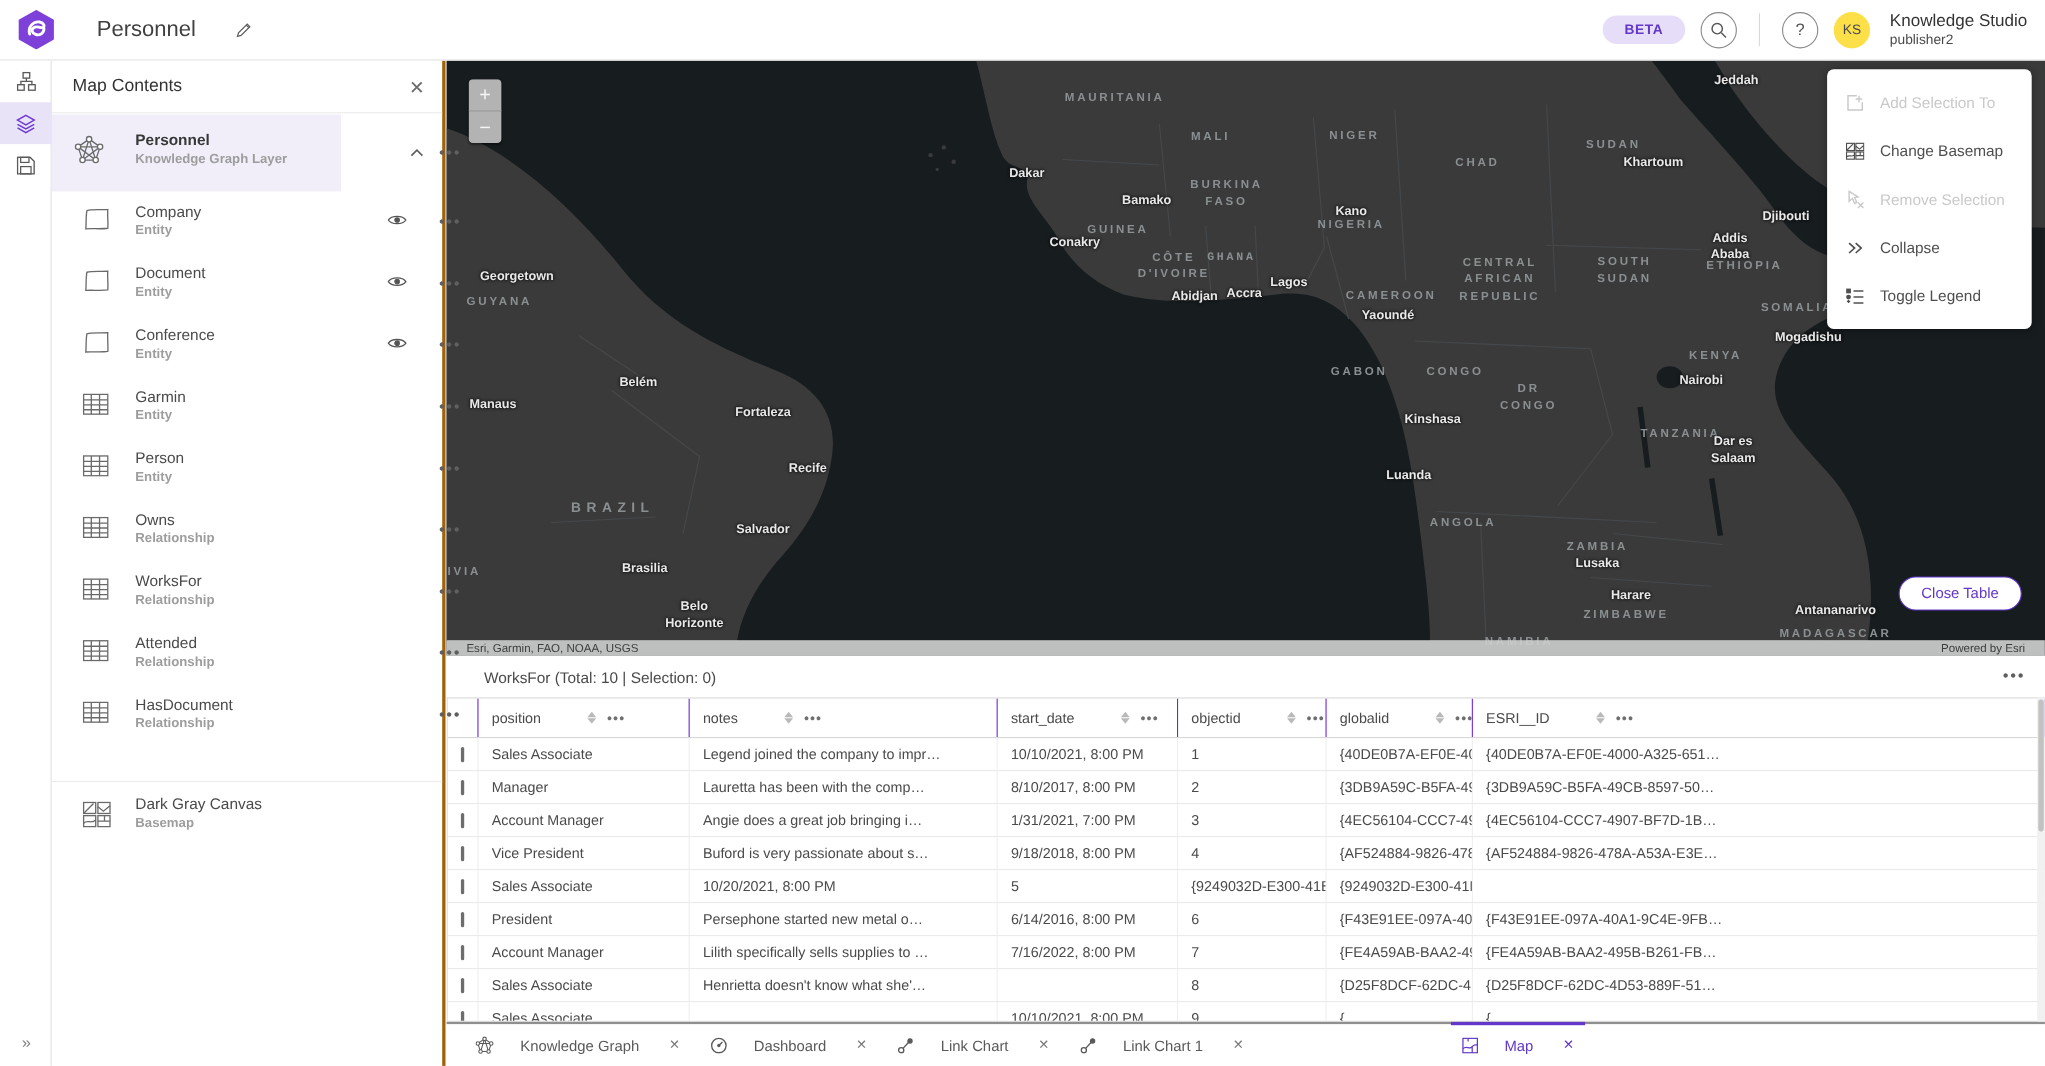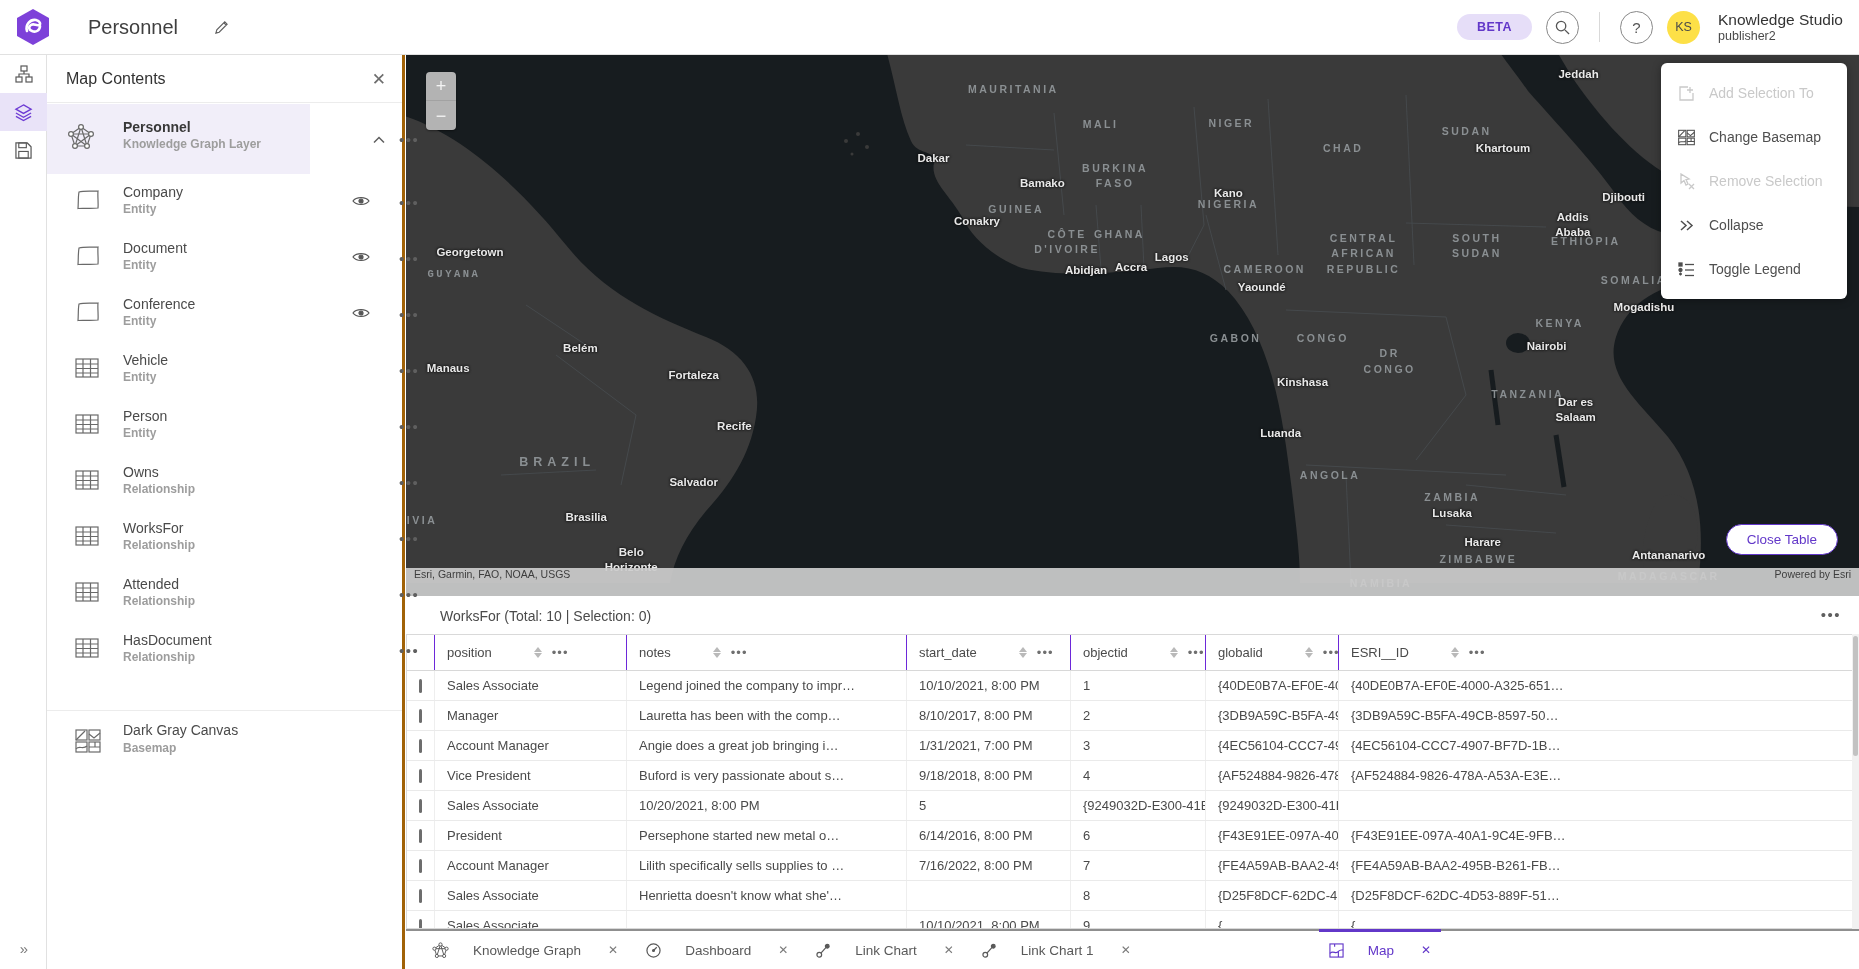--- a/index.html
+++ b/index.html
@@ -50,21 +50,21 @@
   
   .map { position:absolute; left:406px; top:55px; right:0; height:541px; background:#171c1f; overflow:hidden; }
   .map svg.land { position:absolute; left:0; top:0; }
   .map-label { position:absolute; transform:translate(-50%,-50%); white-space:pre; text-align:center; pointer-events:none; }
   .map-label.city { color:#e9e9e9; font-size:11.5px; font-weight:bold; text-shadow:0 0 3px #111,0 0 2px #111; line-height:1.25; }
   .map-label.country { color:#8a8f92; font-size:10.5px; letter-spacing:2.5px; font-weight:bold; line-height:1.5; }
   .map-label.big { font-size:12.5px; letter-spacing:5px; }
   .zoomctl { position:absolute; left:20px; top:17px; width:30px; border-radius:4px; overflow:hidden; box-shadow:0 1px 2px rgba(0,0,0,.4); }
   .zoomctl button { display:block; width:30px; height:29px; border:none; background:#b3b3b3; color:#f4f4f4; font-size:18px; line-height:1; cursor:pointer; }
   .zoomctl button:first-child { border-bottom:1px solid #a2a2a2; }
-  .attribution { position:absolute; left:0; right:0; bottom:0; height:28px; background:rgba(205,205,205,.92); font-size:10.5px; color:#3d3d3d; display:flex; align-items:flex-start; padding:0 8px; justify-content:space-between; }
+  .attribution { position:absolute; left:0; right:0; bottom:0; height:14px; background:rgba(205,205,205,.92); font-size:10.5px; color:#3d3d3d; display:flex; align-items:flex-end; padding:0 18px; justify-content:space-between; }
   .close-table { position:absolute; right:21px; bottom:41px; background:#fff; border:1.5px solid #6237c9; color:#6237c9; font-size:13.5px; padding:7px 20px; border-radius:17px; cursor:pointer; }
 
   
   .ctx-menu { position:absolute; left:1661px; top:63px; width:186px; background:#fff; border-radius:6px; box-shadow:0 1px 8px rgba(0,0,0,.35); z-index:60; padding:8px 0; }
   .ctx-item { height:44px; display:flex; align-items:center; gap:14px; padding:0 16px; font-size:14px; color:#4f4f4f; cursor:pointer; }
   .ctx-item.disabled { color:#c9c9c9; cursor:default; }
   .ctx-item .ic { width:18px; display:flex; justify-content:center; }
 
   
   .table-wrap { position:absolute; left:406px; top:596px; right:0; bottom:40px; background:#fff; overflow:hidden; }
@@ -213,21 +213,21 @@
               <path d="M1,6 C4,1.5 14,1.5 17,6 C14,10.5 4,10.5 1,6 Z"></path>
               <circle cx="9" cy="6" r="2" fill="#555"></circle>
             </svg></span>
     <span class="row-dots">•••</span>
   </div>
         <div class="layer-row">
     <span class="layer-icon"><svg width="24" height="20" viewBox="0 0 24 20" fill="none" stroke="#6a6a6a" stroke-width="1.2">
               <rect x="1" y="1" width="22" height="18"></rect>
               <path d="M1,6 L23,6 M1,10.5 L23,10.5 M1,15 L23,15 M8,1 L8,19 M15.5,1 L15.5,19"></path>
             </svg></span>
-    <span class="layer-name">Vehicle</span>
+    <span class="layer-name">Garmin</span>
     <span class="layer-sub">Entity</span>
 
     <span class="row-dots">•••</span>
   </div>
         <div class="layer-row">
     <span class="layer-icon"><svg width="24" height="20" viewBox="0 0 24 20" fill="none" stroke="#6a6a6a" stroke-width="1.2">
               <rect x="1" y="1" width="22" height="18"></rect>
               <path d="M1,6 L23,6 M1,10.5 L23,10.5 M1,15 L23,15 M8,1 L8,19 M15.5,1 L15.5,19"></path>
             </svg></span>
     <span class="layer-name">Person</span>
@@ -338,31 +338,31 @@
         <div class="map-label country" style="left:41.8%;top:6.4%;">MAURITANIA</div>
         <div class="map-label country" style="left:47.8%;top:12.9%;">MALI</div>
         <div class="map-label country" style="left:56.8%;top:12.7%;">NIGER</div>
         <div class="map-label country" style="left:64.5%;top:17.4%;">CHAD</div>
         <div class="map-label country" style="left:73%;top:14.2%;">SUDAN</div>
         <div class="map-label country" style="left:48.8%;top:22.5%;">BURKINA
 FASO</div>
         <div class="map-label country" style="left:42%;top:28.6%;">GUINEA</div>
         <div class="map-label country" style="left:45.5%;top:34.7%;">CÔTE
 D'IVOIRE</div>
-        <div class="map-label country" style="left:49.1%;top:33.3%;">GHANA</div>
+        <div class="map-label country" style="left:49.1%;top:33.3%;font-family:Liberation Mono, monospace;">GHANA</div>
         <div class="map-label country" style="left:56.6%;top:27.8%;">NIGERIA</div>
         <div class="map-label country" style="left:59.1%;top:39.8%;">CAMEROON</div>
         <div class="map-label country" style="left:65.9%;top:36.9%;">CENTRAL
 AFRICAN
 REPUBLIC</div>
         <div class="map-label country" style="left:73.7%;top:35.4%;">SOUTH
 SUDAN</div>
         <div class="map-label country" style="left:81.2%;top:34.5%;">ETHIOPIA</div>
         <div class="map-label country" style="left:84.5%;top:41.7%;">SOMALIA</div>
-        <div class="map-label country" style="left:3.3%;top:40.7%;font-family:Liberation Mono, monospace;">GUYANA</div>
+        <div class="map-label country" style="left:3.3%;top:40.7%;">GUYANA</div>
         <div class="map-label country" style="left:79.4%;top:49.8%;">KENYA</div>
         <div class="map-label country" style="left:57.1%;top:52.5%;">GABON</div>
         <div class="map-label country" style="left:63.1%;top:52.5%;">CONGO</div>
         <div class="map-label country" style="left:67.7%;top:56.8%;">DR
 CONGO</div>
         <div class="map-label country" style="left:77.2%;top:62.9%;">TANZANIA</div>
         <div class="map-label country" style="left:63.6%;top:77.8%;">ANGOLA</div>
         <div class="map-label country" style="left:72%;top:81.8%;">ZAMBIA</div>
         <div class="map-label country" style="left:73.8%;top:93.4%;">ZIMBABWE</div>
         <div class="map-label country" style="left:67.1%;top:97.7%;">NAMIBIA</div>

